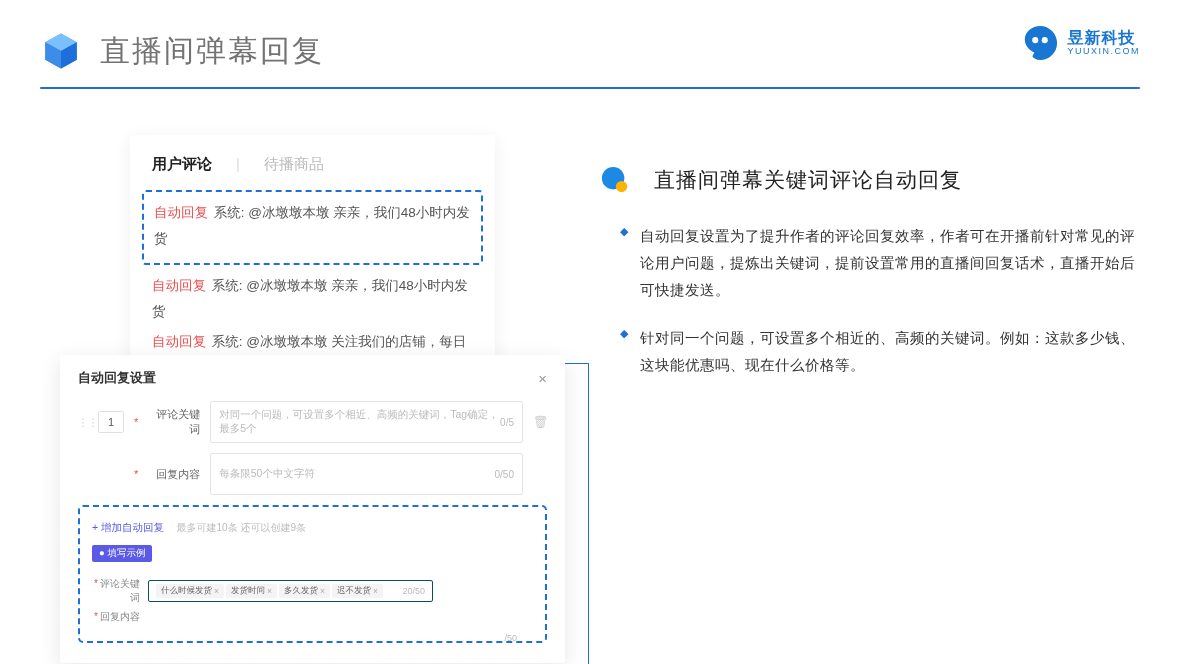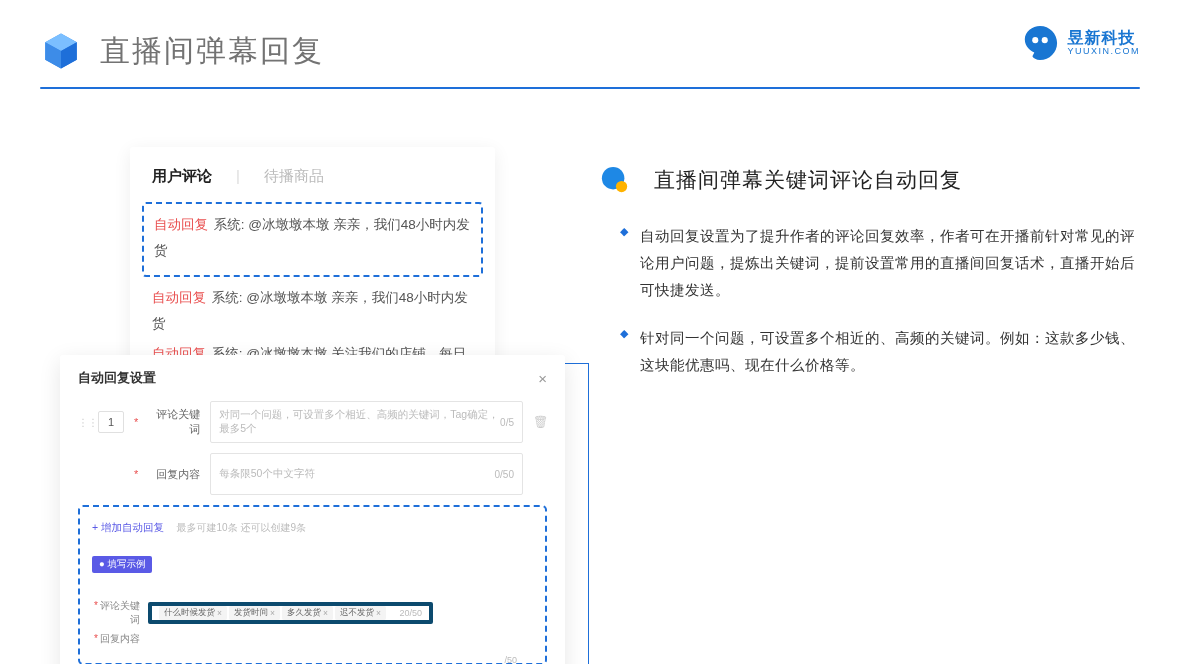--- a/index.html
+++ b/index.html
@@ -12,21 +12,21 @@
 .header-title { font-size: 30px; color: #737373; font-weight: 500; letter-spacing: 2px; }
 .brand { position: absolute; right: 40px; top: 24px; display: flex; align-items: center; gap: 8px; }
 .brand-icon { width: 38px; height: 38px; }
 .brand-text { display: flex; flex-direction: column; line-height: 1.1; }
 .brand-name { color: #1976d2; font-size: 16px; font-weight: 700; letter-spacing: 1px; }
 .brand-url { color: #1976d2; font-size: 9px; letter-spacing: 1.5px; }
 .divider { margin: 0 40px; height: 2px; background: linear-gradient(to right, #1e6fd9, #1e6fd9); border-radius: 1px; }
 
 
 .left-col { position: absolute; left: 60px; top: 135px; width: 515px; }
-.comments-card { position: absolute; left: 70px; top: 12px; width: 365px; background: #fff; box-shadow: 0 4px 18px rgba(0,0,0,0.07); border-radius: 3px; padding: 20px 22px 30px; }
+.comments-card { position: absolute; left: 70px; top: 0; width: 365px; background: #fff; box-shadow: 0 4px 18px rgba(0,0,0,0.07); border-radius: 3px; padding: 20px 22px 30px; }
 .tabs { display: flex; gap: 24px; font-size: 15px; margin-bottom: 16px; }
 .tab-active { color: #222; font-weight: 600; }
 .tab-sep { color: #ddd; }
 .tab-inactive { color: #bbb; }
 .comment-row { font-size: 13.5px; color: #555; line-height: 1.9; margin-bottom: 4px; }
 .comment-row .tag-auto { color: #e94f4f; font-weight: 500; margin-right: 2px; }
 .comment-row .sys { color: #555; }
 .highlight-row { border: 2.5px dashed #1e6fd9; border-radius: 4px; padding: 8px 10px; margin: 0 -10px 8px; position: relative; }
 
 
@@ -41,25 +41,25 @@
 .req-star { color: #e94f4f; }
 .field-label { color: #666; font-size: 11px; width: 52px; text-align: right; }
 .text-input { flex: 1; height: 42px; border: 1px solid #e4e4e4; border-radius: 2px; padding: 0 8px; font-size: 10.5px; color: #555; display: flex; align-items: center; justify-content: space-between; }
 .text-input .ph { color: #bbb; }
 .text-input .count { color: #bbb; font-size: 10px; }
 .trash { color: #ccc; font-size: 12px; width: 14px; }
 
 .example-box { border: 2.5px dashed #1e6fd9; border-radius: 5px; padding: 10px 12px 12px; margin-top: 8px; position: relative; }
 .add-link { color: #5a5ae6; font-size: 10.5px; margin-right: 8px; }
 .add-hint { color: #bbb; font-size: 10px; }
-.example-badge { display: inline-block; background: #5a5ae6; color: #fff; font-size: 9.5px; padding: 2px 7px; border-radius: 2px; margin: 21px 0; }
+.example-badge { display: inline-block; background: #5a5ae6; color: #fff; font-size: 9.5px; padding: 2px 7px; border-radius: 2px; margin: 10px 0; }
 .example-row { display: flex; align-items: center; gap: 8px; margin: 5px 0; font-size: 10px; }
 .ex-label { color: #888; width: 48px; text-align: right; }
 .ex-label .req-star { margin-right: 2px; }
-.ex-input { flex: 1; max-width: 285px; height: 22px; border: 4px solid #0c4a6e; border-radius: 2px; padding: 0 7px; display: flex; align-items: center; justify-content: space-between; background: #fff; }
+.ex-input { flex: 1; max-width: 285px; height: 22px; border: 1px solid #0c4a6e; border-radius: 2px; padding: 0 7px; display: flex; align-items: center; justify-content: space-between; background: #fff; }
 .ex-tags { display: flex; gap: 2px; }
 .ex-tag { background: #f4f4f4; color: #666; font-size: 8.5px; padding: 1px 5px; border-radius: 2px; display: flex; align-items: center; }
 .ex-tag .tx { margin-left: 2px; color: #aaa; }
 .ex-val { color: #666; font-size: 9px; }
 .ex-count { color: #bbb; font-size: 9px; }
 .stray-count { position: absolute; right: 28px; bottom: -2px; color: #bbb; font-size: 9px; }
 
 
 .right-col { position: absolute; left: 600px; top: 165px; width: 540px; }
 .section-head { display: flex; align-items: center; gap: 24px; margin-bottom: 28px; }

